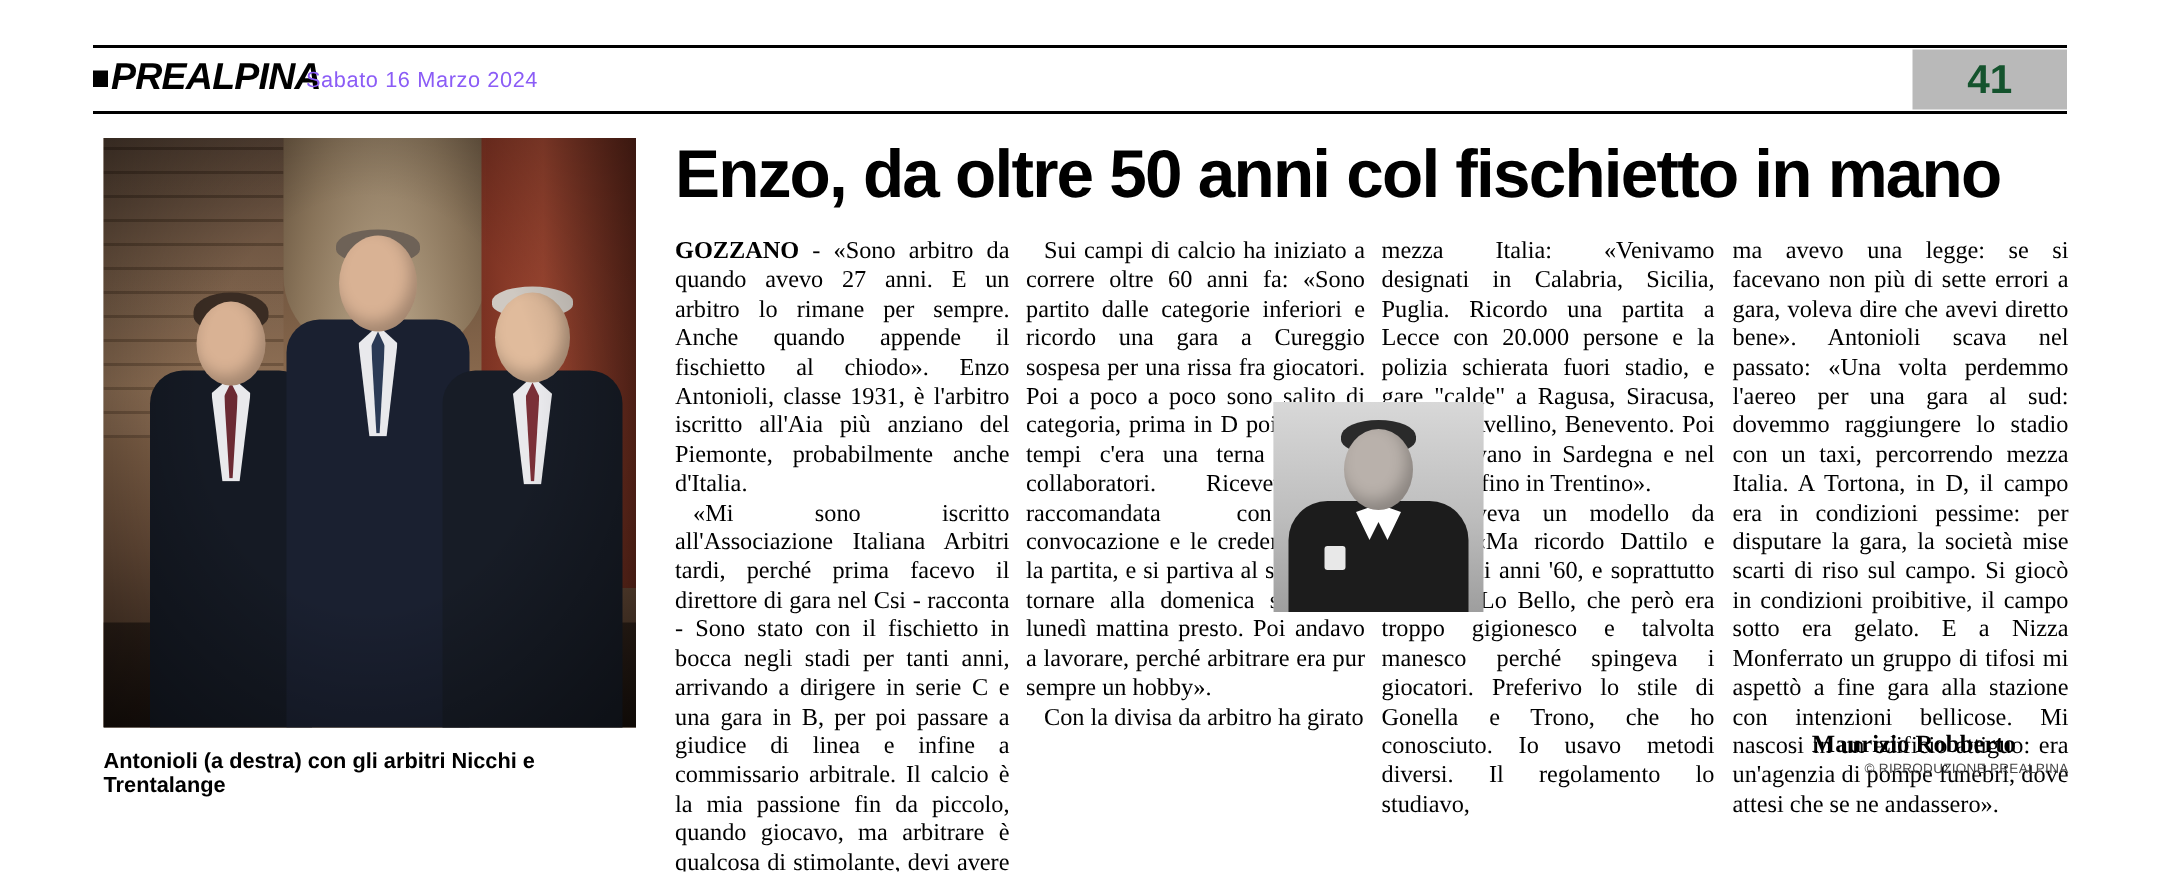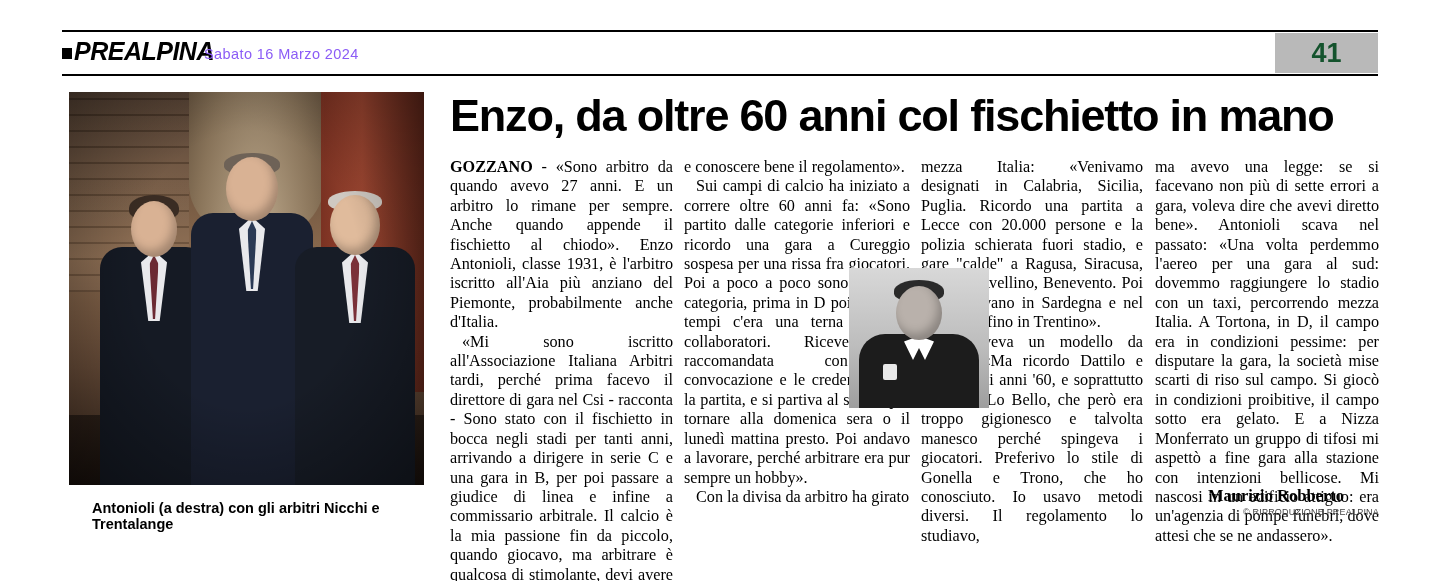--- a/index.html
+++ b/index.html
@@ -216,21 +216,20 @@
 
   .caption {
     position: absolute;
     left: 69px;
     top: 500px;
     width: 370px;
     font-family: "Liberation Sans", sans-serif;
     font-weight: bold;
     font-size: 14.5px;
     color: #000;
-    margin-left: 23px;
   }
 
   
   .col {
     position: absolute;
     top: 158px;
     font-family: "Liberation Serif", serif;
     font-size: 16.2px;
     line-height: 19.4px;
     text-align: justify;
@@ -331,21 +330,21 @@
   <div class="masthead">
     <div class="rule-top"></div>
     <div class="rule-bottom"></div>
     <div class="brand"><span class="tick"></span><span>PREALPINA</span></div>
     <div class="date">Sabato  16 Marzo 2024</div>
     <div class="pagebox">
       <div class="pagenum">41</div>
     </div>
   </div>
 
-  <div class="headline">Enzo, da oltre 60 anni col fischietto in mano</div>
+  <div class="headline">Enzo, da oltre 50 anni col fischietto in mano</div>
 
   <div class="photo">
     <div class="ph-wall"></div>
     <div class="ph-brick"></div>
     <div class="ph-arch"></div>
     <div class="ph-door"></div>
     <div class="ph-floor"></div>
     <div class="fig fig1">
       <div class="body"></div>
       <div class="shirt"></div>
@@ -370,21 +369,20 @@
     <div class="ph-vig"></div>
   </div>
   <div class="caption">Antonioli (a destra) con gli arbitri Nicchi e Trentalange</div>
 
   <div class="col col1">
     <p class="first"><span class="lead">GOZZANO</span><span> - «Sono arbitro da quando avevo 27 anni. E un arbitro lo rimane per sempre. Anche quando appende il fischietto al chiodo». Enzo Antonioli, classe 1931, è l'arbitro iscritto all'Aia più anziano del Piemonte, probabilmente anche d'Italia.</span></p>
     <p>«Mi sono iscritto all'Associazione Italiana Arbitri tardi, perché prima facevo il direttore di gara nel Csi - racconta - Sono stato con il fischietto in bocca negli stadi per tanti anni, arrivando a dirigere in serie C e una gara in B, per poi passare a giudice di linea e infine a commissario arbitrale. Il calcio è la mia passione fin da piccolo, quando giocavo, ma arbitrare è qualcosa di stimolante, devi avere energia fisica ma soprattutto self control, raziocinio</p>
   </div>
 
   <div class="col col2">
-    <p class="first">e conoscere bene il regolamento».</p>
     <p>Sui campi di calcio ha iniziato a correre oltre 60 anni fa: «Sono partito dalle categorie inferiori e ricordo una gara a Cureggio sospesa per una rissa fra giocatori. Poi a poco a poco sono salito di categoria, prima in D poi in C. Ai tempi c'era una terna fissa di collaboratori. Ricevevo la raccomandata con la convocazione e le credenziali per la partita, e si partiva al sabato per tornare alla domenica sera o il lunedì mattina presto. Poi andavo a lavorare, perché arbitrare era pur sempre un hobby».</p>
     <p>Con la divisa da arbitro ha girato</p>
   </div>
 
   <div class="col col3">
     <p class="first">mezza Italia: «Venivamo designati in Calabria, Sicilia, Puglia. Ricordo una partita a Lecce con 20.000 persone e la polizia schierata fuori stadio, e gare "calde" a Ragusa, Siracusa, Catania, Avellino, Benevento. Poi ci mandavano in Sardegna e nel Nord Est, fino in Trentino».</p>
     <p>Non aveva un modello da seguire. «Ma ricordo Dattilo e Jonni degli anni '60, e soprattutto Concetto Lo Bello, che però era troppo gigionesco e talvolta manesco perché spingeva i giocatori. Preferivo lo stile di Gonella e Trono, che ho conosciuto. Io usavo metodi diversi. Il regolamento lo studiavo,</p>
   </div>
 
   <div class="photo2">

